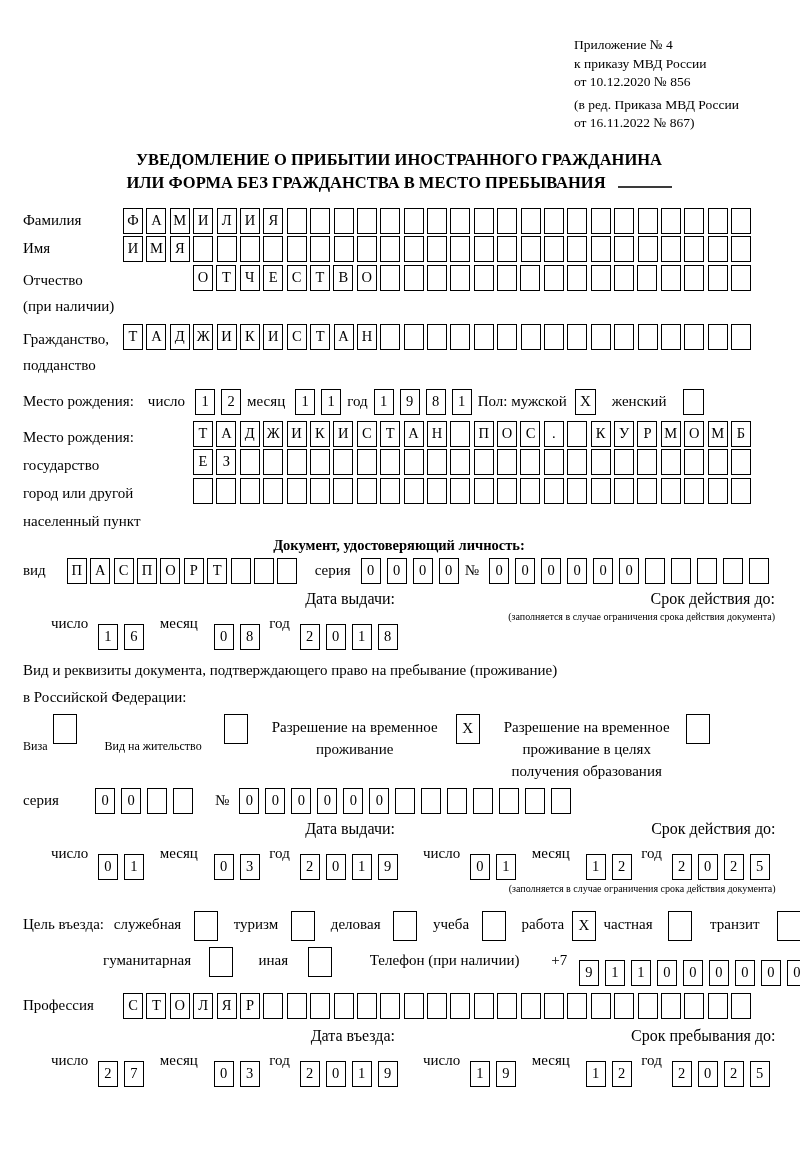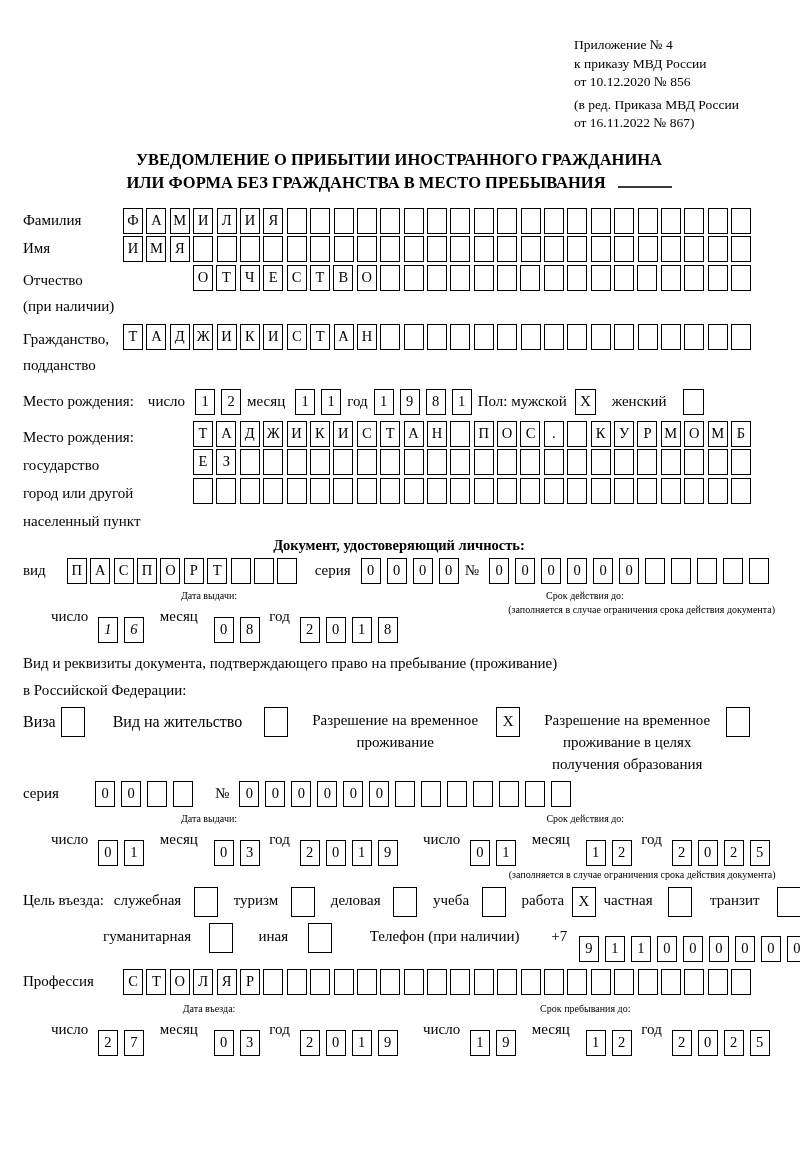--- a/index.html
+++ b/index.html
@@ -47,32 +47,32 @@
   .lw170 { width:170px; }
   .lbl-multi { line-height:26px; }
   .stack .cells { display:block; margin-bottom:2.5px; }
 
   .inline-lbl { font-size:15px; padding-top:4px; display:inline-block; vertical-align:top; }
 
   
   .dual { display:flex; margin-top:6px; }
   .dual-left { width:372px; flex:none; }
   .dual-right { flex:1; }
-  .dual-head { text-align:center; font-size:10px; margin-bottom:3px; }
+  .dual-head { text-align:right; font-size:16px; margin-bottom:3px; }
   .date-line { white-space:nowrap; font-size:15px; }
   .date-line .dlbl { display:inline-block; vertical-align:top; padding-top:4px; }
   .note { font-size:10px; text-align:right; margin-top:3px; white-space:nowrap; }
 
   .intro { font-size:15px; line-height:27px; margin-top:7px; }
 
   .opt-row { display:flex; align-items:flex-start; margin-top:3px; margin-bottom:6px; }
   .opt-2line { text-align:center; font-size:15px; line-height:22px; padding-top:2px; }
-  .mlab { padding-top:6px; font-size:16px; }
-
-  .purpose-row { white-space:nowrap; margin-top:7px; }
+  .mlab { padding-top:6px; font-size:12px;margin-top:19px; }
+
+  .purpose-row { white-space:nowrap; margin-top:17px; }
   .purpose-row .inline-lbl { padding-top:5px; }
 </style>
 </head>
 <body>
 
 <div class="page">
 
   <div class="appendix">
     <div>Приложение № 4</div>
     <div>к приказу МВД России</div>
@@ -153,21 +153,21 @@
     <span class="cells dates"><span class="cell">0</span><span class="cell">0</span><span class="cell">0</span><span class="cell">0</span></span>
     <span class="inline-lbl" style="margin-right:10px;">№</span>
     <span class="cells dates"><span class="cell">0</span><span class="cell">0</span><span class="cell">0</span><span class="cell">0</span><span class="cell">0</span><span class="cell">0</span><span class="cell"></span><span class="cell"></span><span class="cell"></span><span class="cell"></span><span class="cell"></span></span>
   </div>
 
   <div class="dual">
     <div class="dual-left">
       <div class="dual-head">Дата выдачи:</div>
       <div class="date-line" style="padding-left:28px;">
         <span class="dlbl">число</span>
-        <span class="cells dates" style="margin-left:6px;font-style:italic;"><span class="cell">1</span><span class="cell">6</span></span>
+        <span class="cells dates" style="margin-left:6px;"><span class="cell">1</span><span class="cell">6</span></span>
         <span class="dlbl" style="margin-left:6px;">месяц</span>
         <span class="cells dates" style="margin-left:12px;"><span class="cell">0</span><span class="cell">8</span></span>
         <span class="dlbl">год</span>
         <span class="cells dates" style="margin-left:6px;"><span class="cell">2</span><span class="cell">0</span><span class="cell">1</span><span class="cell">8</span></span>
       </div>
     </div>
     <div class="dual-right">
       <div class="dual-head">Срок действия до:</div>
       <div class="note">(заполняется в случае ограничения срока действия документа)</div>
     </div>

